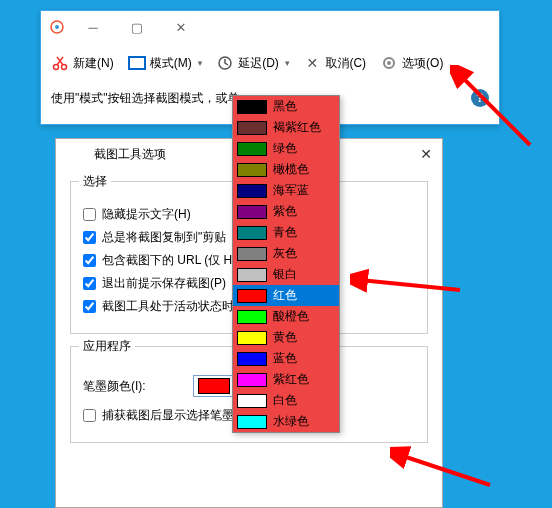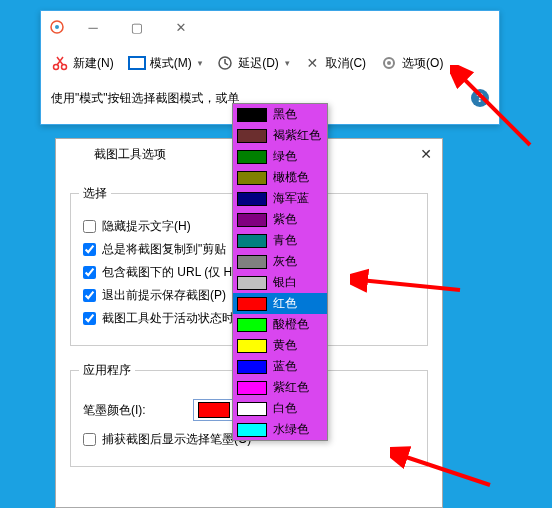--- a/index.html
+++ b/index.html
@@ -76,21 +76,21 @@
   padding: 0 10px;
   font-size: 12px;
   margin-left: 28px;
 }
 .dlg-title .close-x {
   margin-left: auto;
   font-size: 14px;
   color: #333;
 }
 .group {
-  margin: 24px 14px;
+  margin: 12px 14px;
   border: 1px solid #ccc;
   padding: 18px 12px 12px 12px;
   position: relative;
 }
 .group-title {
   position: absolute;
   top: -9px; left: 8px;
   background: #fff;
   padding: 0 4px;
   font-size: 12px;
@@ -122,23 +122,23 @@
 .color-combo .arrow {
   width: 18px; height: 100%;
   background: #e8f0fa;
   border-left: 1px solid #7a9fd4;
   display: flex; align-items: center; justify-content: center;
   font-size: 9px;
   color: #444;
 }
 .color-dropdown {
   position: absolute;
-  left: 232px; top: 103px;
-  width: 96px;
-  background: #d946ef;
+  left: 232px; top: 95px;
+  width: 108px;
+  background: #ef4444;
   border: 1px solid #888;
   box-shadow: 2px 2px 6px rgba(0,0,0,0.25);
   z-index: 10;
 }
 .color-item {
   display: flex; align-items: center;
   height: 21px;
   padding: 0 4px;
   font-size: 12px;
 }

